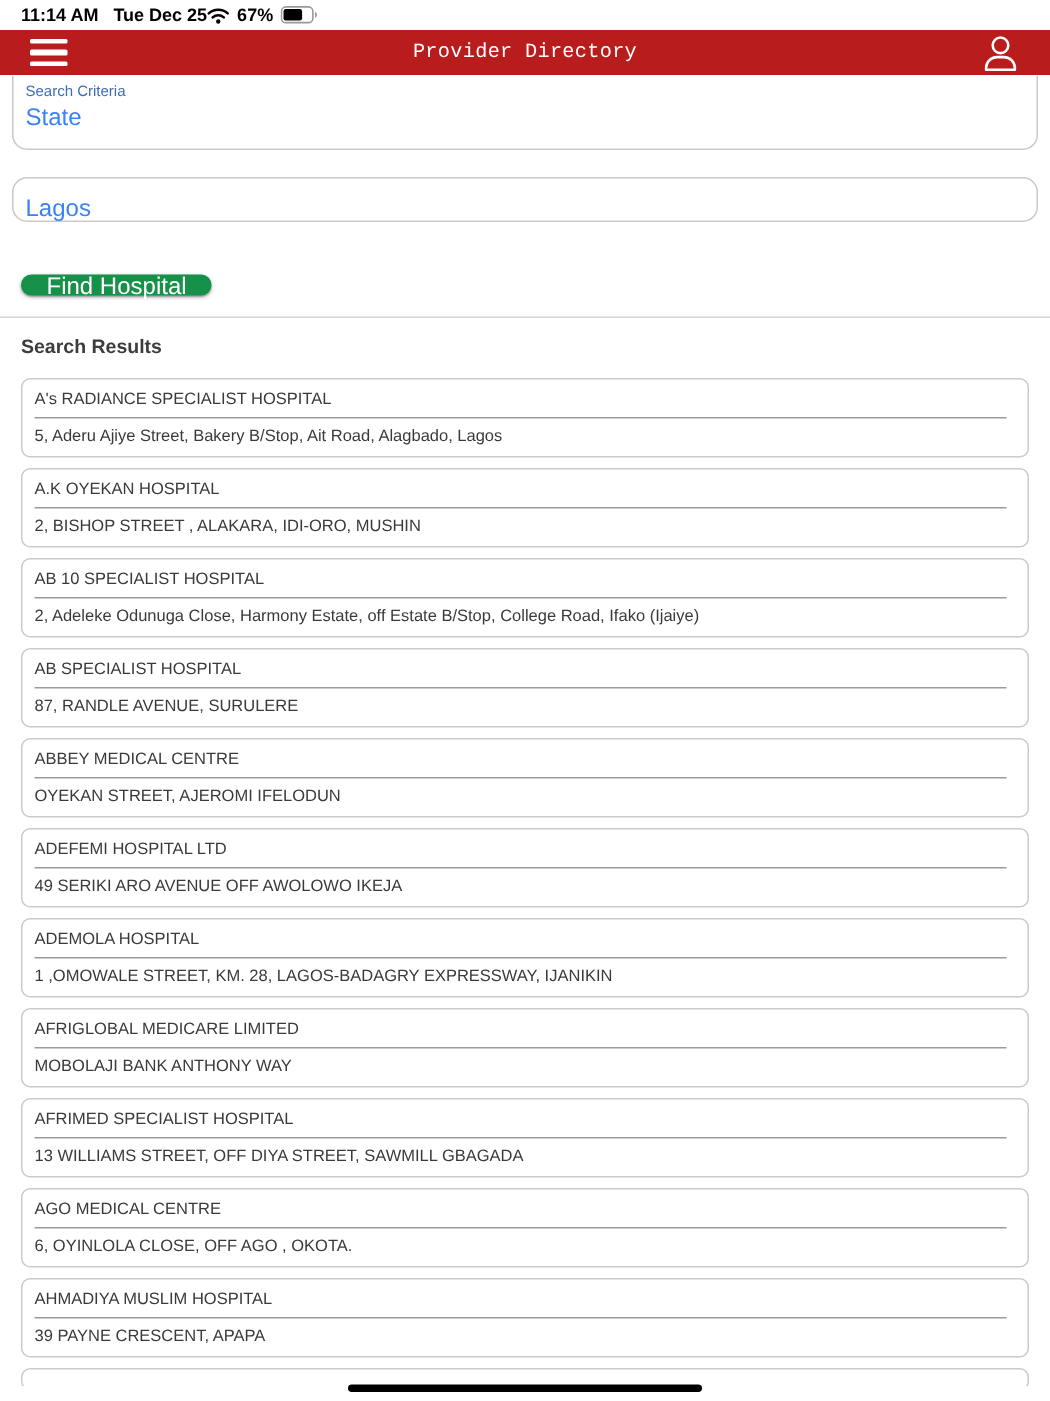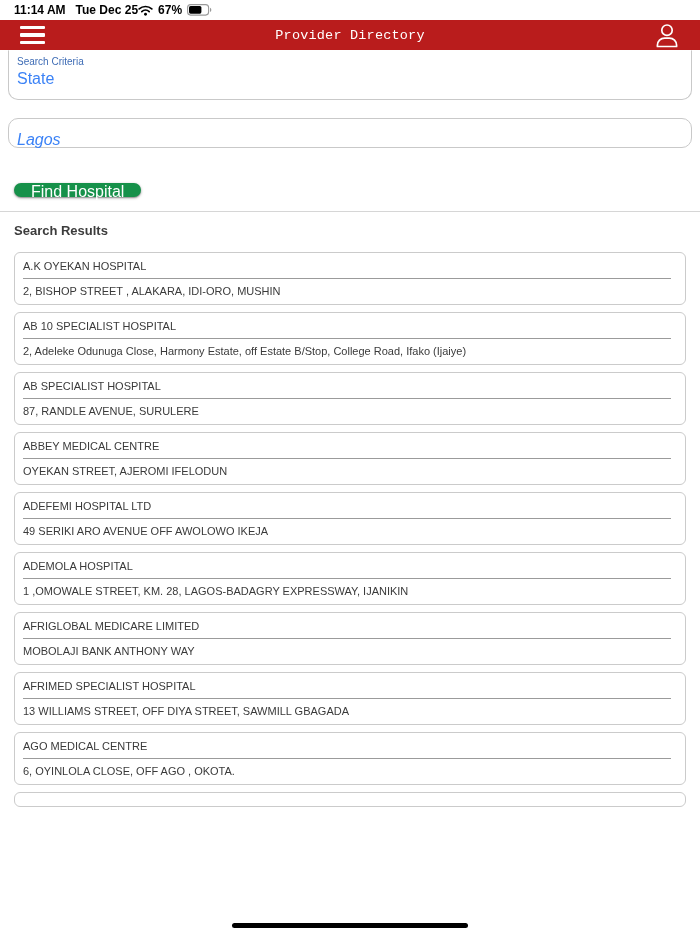--- a/index.html
+++ b/index.html
@@ -34,21 +34,21 @@
   .field {
     margin:0 8px; background:#fff; border:1px solid #c9c9c9; border-radius:10px;
   }
   .field-state {
     border-top-color:transparent; border-top-left-radius:0; border-top-right-radius:0;
     height:50px; padding:5px 8px 0;
   }
   .criteria-label { font-size:10px; color:#3e6cb5; }
   .field-value { font-size:16px; color:#3b82f6; margin-top:3px; }
   .field-city { margin-top:18px; height:30px; padding:0 8px; display:flex; align-items:center; }
-  .field-city .field-value { margin-top:14px;font-style:italic; }
+  .field-city .field-value { margin-top:14px; }
   .find-btn {
     margin:35px 0 0 14px; height:14px; padding:0 17px; border:none; cursor:pointer;
     background:#16914a; color:#fff; font-size:16px; border-radius:14.5px;
     font-family:inherit; box-shadow:0 1px 3px rgba(0,0,0,.35), 0 1px 1px rgba(0,0,0,.2);
   }
   .section-divider { border:none; border-top:1px solid #d6d6d6; margin-top:10px; }
   .results-heading { margin:11px 14px 14px; font-size:13px; color:#3c3c3c;font-weight:bold; }
   
   .results-list { padding:0 14px; }
   .card {
@@ -124,20 +124,25 @@
 </div>
 
 <button class="find-btn">Find Hospital</button>
 
 <hr class="section-divider">
 
 <div class="results-heading">Search Results</div>
 
 
 <div class="results-list">
+  <div class="card">
+    <div class="card-name">A's RADIANCE SPECIALIST HOSPITAL</div>
+    <div class="card-divider"></div>
+    <div class="card-address">5, Aderu Ajiye Street, Bakery B/Stop, Ait Road, Alagbado, Lagos</div>
+  </div>
 
   <div class="card">
     <div class="card-name">A.K OYEKAN HOSPITAL</div>
     <div class="card-divider"></div>
     <div class="card-address">2, BISHOP STREET , ALAKARA, IDI-ORO, MUSHIN</div>
   </div>
 
   <div class="card">
     <div class="card-name">AB 10 SPECIALIST HOSPITAL</div>
     <div class="card-divider"></div>
@@ -179,20 +184,25 @@
     <div class="card-divider"></div>
     <div class="card-address">13 WILLIAMS STREET, OFF DIYA STREET, SAWMILL GBAGADA</div>
   </div>
 
   <div class="card">
     <div class="card-name">AGO MEDICAL CENTRE</div>
     <div class="card-divider"></div>
     <div class="card-address">6, OYINLOLA CLOSE, OFF AGO , OKOTA.</div>
   </div>
 
+  <div class="card">
+    <div class="card-name">AHMADIYA MUSLIM HOSPITAL</div>
+    <div class="card-divider"></div>
+    <div class="card-address">39 PAYNE CRESCENT, APAPA</div>
+  </div>
 
   <div class="card">
     
     
     
   </div>
 </div>
 
 
 

